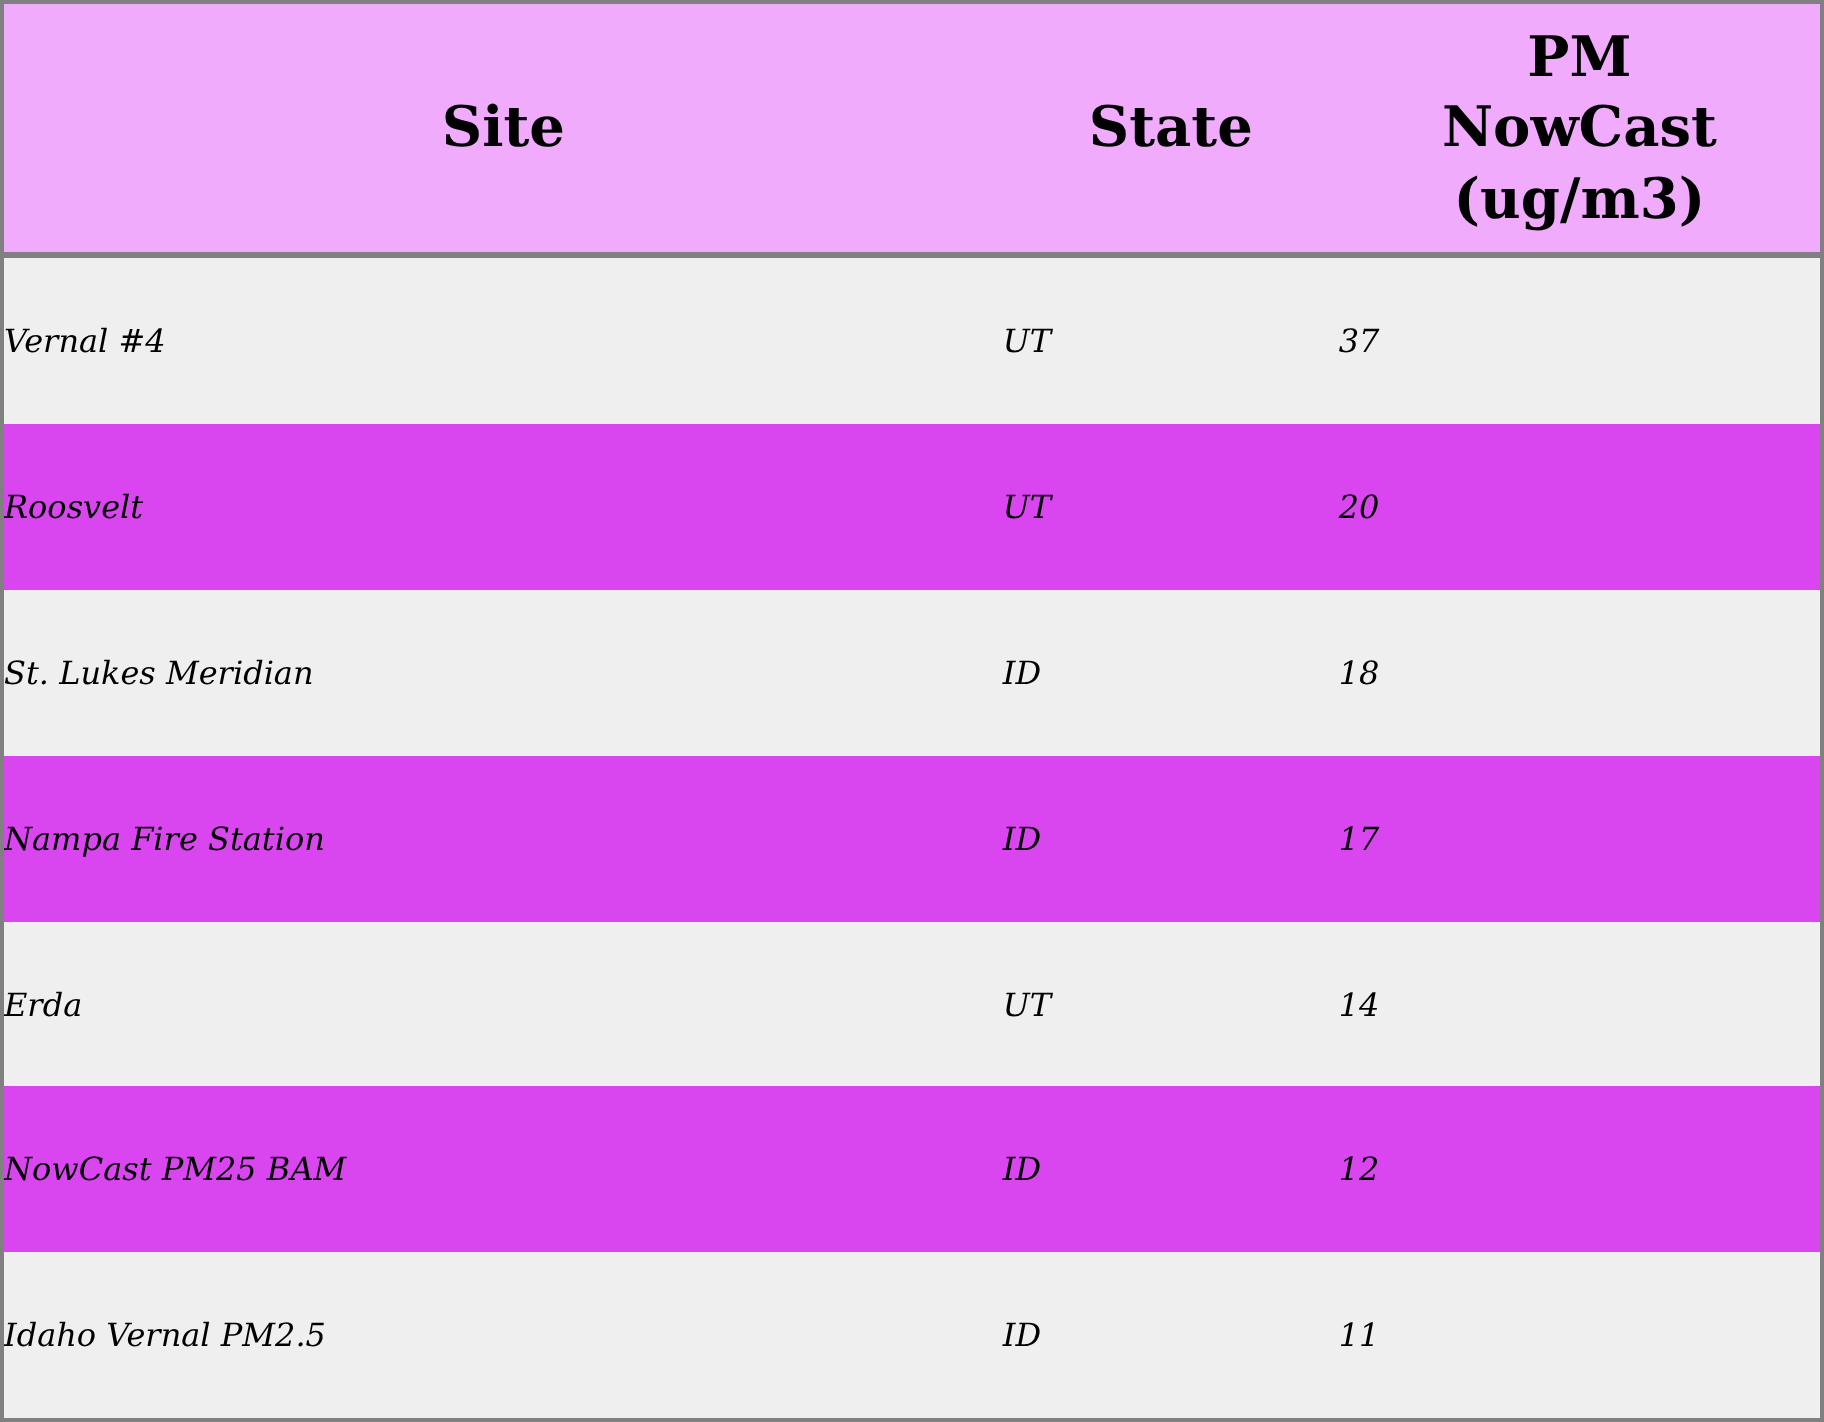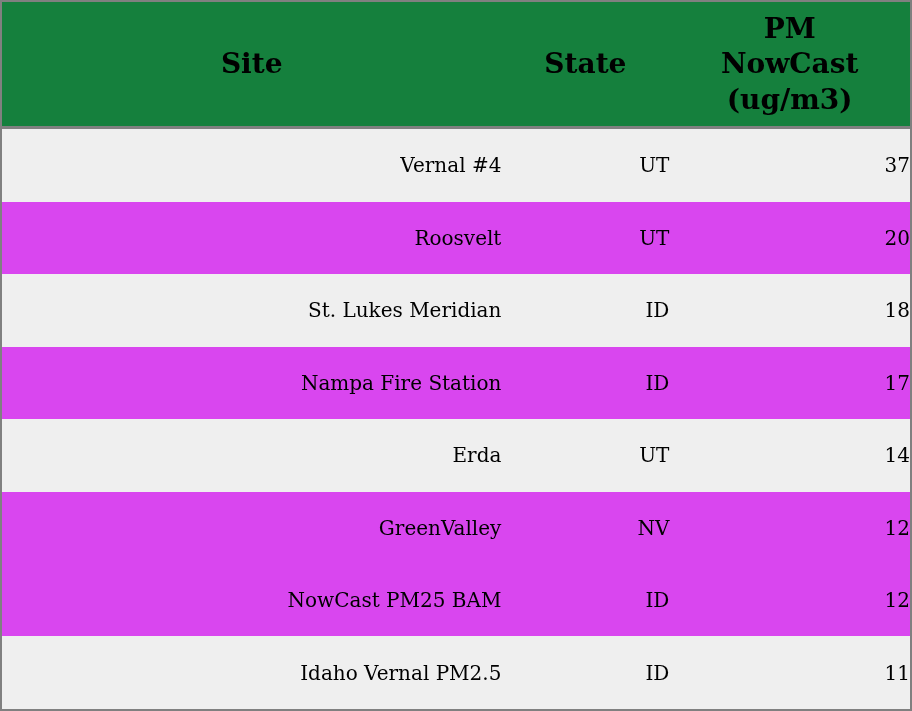--- a/index.html
+++ b/index.html
@@ -21,41 +21,42 @@
     width: 100%;
     height: 100%;
     border-collapse: collapse;
     table-layout: fixed;
   }
   col.col-site  { width: 55.0%; }
   col.col-state { width: 18.5%; }
   col.col-pm    { width: 26.5%; }
 
   thead th {
-    background: #15803d;
+    background: #f0abfc;
     border-bottom: 3px solid #808080;
     height: 124px;
     font-size: 28px;
     font-weight: bold;
     text-align: center;
     vertical-align: middle;
     padding: 0;
     line-height: 1.27;
   }
   thead th .wrap-narrow {
     display: inline-block;
     max-width: 175px;
   }
   tbody td {
     height: 57.6px;
-    font-size: 20px;
-    text-align: right;
+    font-size: 16px;
+    text-align: left;
     vertical-align: middle;
     padding: 0;
     border: none;
+    font-style: italic;
   }
   tbody tr.odd  { background: #efefef; }
   tbody tr.even { background: #d946ef; }
 </style>
 </head>
 <body>
 
 <div class="table-wrap">
   <table class="pm-table">
     <colgroup>
@@ -92,25 +93,20 @@
           <td>Nampa Fire Station</td>
           <td>ID</td>
           <td>17</td>
         </tr>
         <tr class="odd">
           <td>Erda</td>
           <td>UT</td>
           <td>14</td>
         </tr>
         <tr class="even">
-          <td>GreenValley</td>
-          <td>NV</td>
-          <td>12</td>
-        </tr>
-        <tr class="even">
           <td>NowCast PM25 BAM</td>
           <td>ID</td>
           <td>12</td>
         </tr>
         <tr class="odd">
           <td>Idaho Vernal PM2.5</td>
           <td>ID</td>
           <td>11</td>
         </tr>
       </tbody>

